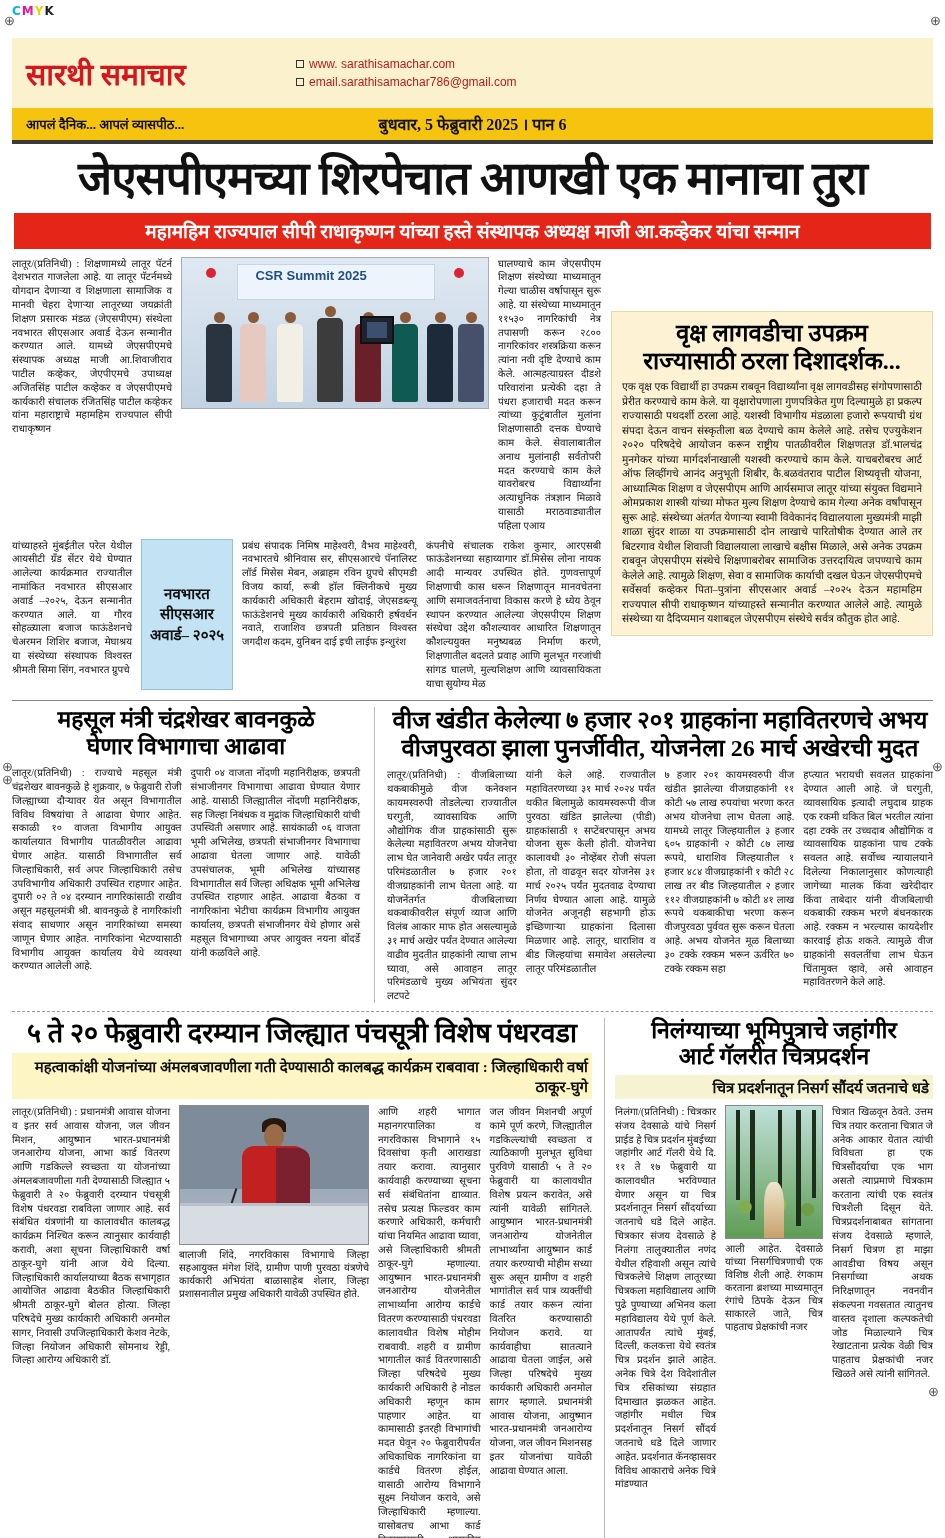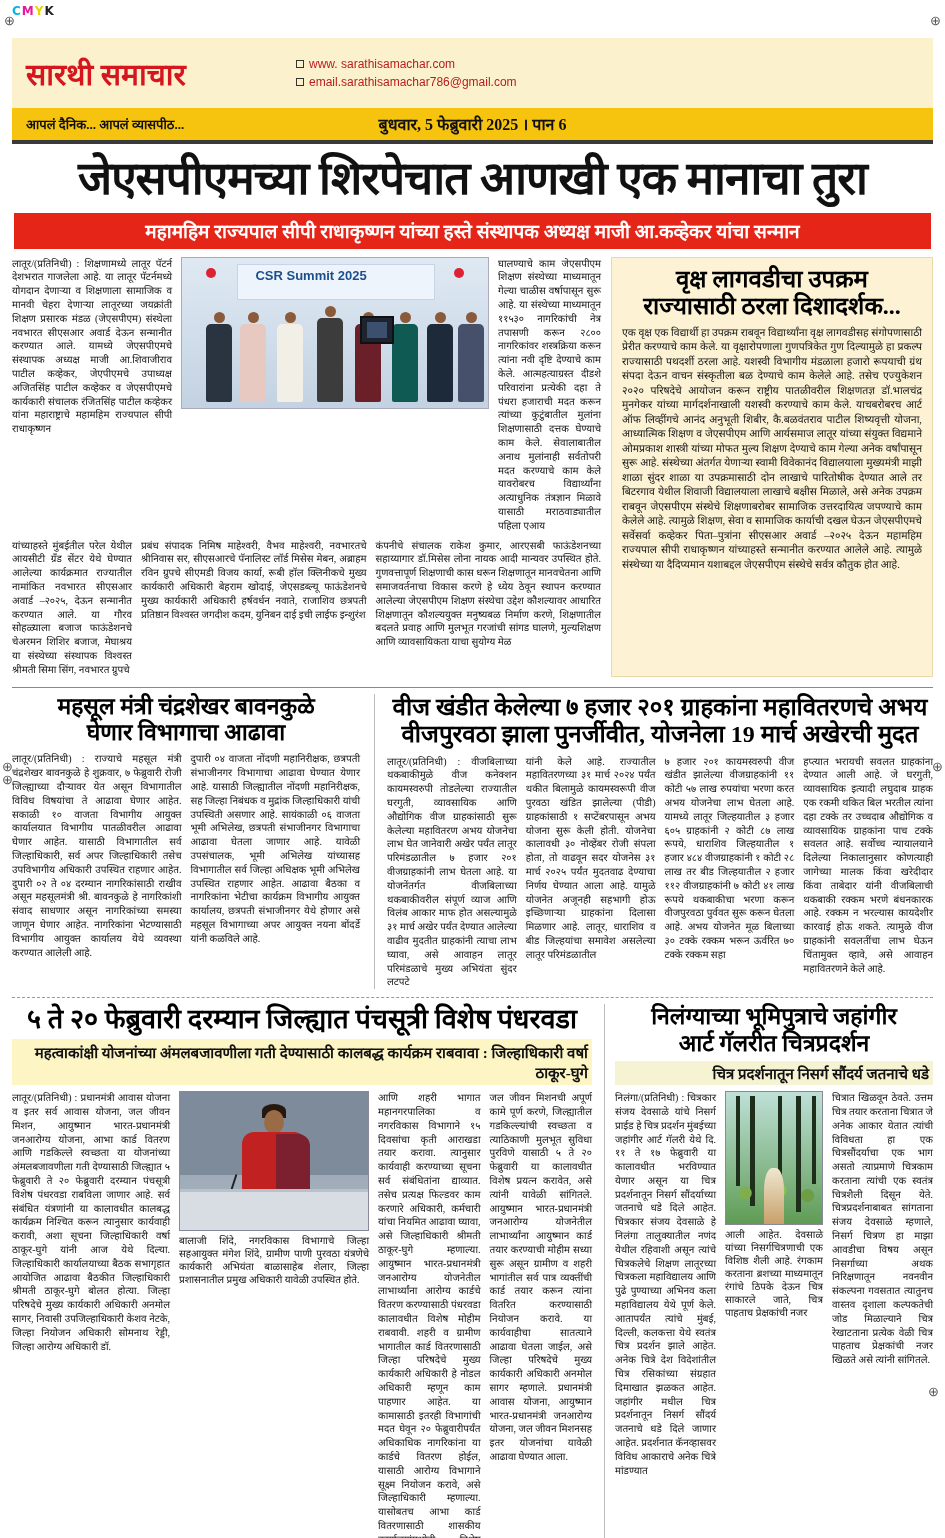--- a/index.html
+++ b/index.html
@@ -23,21 +23,21 @@
   .spacer{flex:0 0 300px;}
 
   
   .main-headline{text-align:center;font-size:46px;font-weight:bold;line-height:1.1;margin:10px 0 8px 0;letter-spacing:-1px;}
   .kicker{background:#e62519;color:#fff;text-align:center;font-size:19px;font-weight:bold;padding:5px 4px;margin:0 2px;}
 
   
   .col{font-size:10px;line-height:1.38;text-align:justify;color:#141414;}
   .hl2{text-align:center;font-weight:bold;color:#000;line-height:1.15;}
   .subhead{font-weight:bold;text-align:right;}
-  .band{position:relative;}
+  .band{position:relative;align-items:center;}
   .row{display:flex;gap:9px;}
 
   
   .lead-wrap{display:flex;gap:10px;margin-top:8px;}
   .lead-left{flex:1;}
   .leadrow1{display:flex;gap:9px;}
   .leadrow2{display:flex;gap:9px;margin-top:6px;}
   .photo1{width:306px;height:150px;position:relative;background:linear-gradient(#dfe9f3,#c3d2e2);overflow:hidden;flex:0 0 auto;border:1px solid #aab;}
   .photo1 .backdrop{position:absolute;left:18%;top:6px;width:64%;height:34px;background:#eef4fb;border:1px solid #c6d4e4;}
   .photo1 .csr{position:absolute;left:24%;top:10px;font-family:"Liberation Sans",sans-serif;font-weight:bold;color:#1c4f8a;font-size:13px;}
@@ -160,20 +160,21 @@
             <div class="person" style="left:276px;">
                 <div class="head"></div>
                 <div class="body" style="background:#46506a;"></div>
               </div>
             <div class="plaque"></div>
           </div>
           <div class="col" style="flex:1;">घालण्याचे काम जेएसपीएम शिक्षण संस्थेच्या माध्यमातून गेल्या चाळीस वर्षापासून सुरू आहे. या संस्थेच्या माध्यमातून ११५३० नागरिकांची नेत्र तपासणी करून २८०० नागरिकांवर शस्त्रक्रिया करून त्यांना नवी दृष्टि देण्याचे काम केले. आत्महत्याग्रस्त दीडशे परिवारांना प्रत्येकी दहा ते पंधरा हजाराची मदत करून त्यांच्या कुटुंबातील मुलांना शिक्षणासाठी दत्तक घेण्याचे काम केले. सेवालाबातील अनाथ मुलांनाही सर्वतोपरी मदत करण्याचे काम केले यावरोबरच विद्यार्थ्यांना अत्याधुनिक तंत्रज्ञान मिळावे यासाठी मराठवाड्यातील पहिला एआय</div>
         </div>
         <div class="leadrow2">
           <div class="col" style="flex:0 0 120px;">यांच्याहस्ते मुंबईतील परेल येथील आयसीटी ग्रँड सेंटर येथे घेण्यात आलेल्या कार्यक्रमात राज्यातील नामांकित नवभारत सीएसआर अवार्ड –२०२५, देऊन सन्मानीत करण्यात आले. या गौरव सोहळ्याला बजाज फाऊंडेशनचे चेअरमन शिशिर बजाज, मेघाश्रय या संस्थेच्या संस्थापक विश्वस्त श्रीमती सिमा सिंग, नवभारत ग्रुपचे</div>
+          <div class="bluebox">नवभारत सीएसआर अवार्ड– २०२५</div>
           <div class="col" style="flex:1;">प्रबंध संपादक निमिष माहेश्वरी, वैभव माहेश्वरी, नवभारतचे श्रीनिवास सर, सीएसआरचे पॅनालिस्ट लॉर्ड मिसेस मेबन, अब्राहम रविन ग्रुपचे सीएमडी विजय कार्या, रूबी हॉल क्लिनीकचे मुख्य कार्यकारी अधिकारी बेहराम खोदाई, जेएसडब्ल्यू फाऊंडेशनचे मुख्य कार्यकारी अधिकारी हर्षवर्धन नवाते, राजाशिव छत्रपती प्रतिष्ठान विश्वस्त जगदीश कदम, युनिबन दाई इची लाईफ इन्शुरंश</div>
           <div class="col" style="flex:1;">कंपनीचे संचालक राकेश कुमार, आरएसबी फाऊंडेशनच्या सहाय्यागार डॉ.मिसेस लोना नायक आदी मान्यवर उपस्थित होते. गुणवत्तापूर्ण शिक्षणाची कास धरून शिक्षणातून मानवचेतना आणि समाजवर्तनाचा विकास करणे हे ध्येय ठेवून स्थापन करण्यात आलेल्या जेएसपीएम शिक्षण संस्थेचा उद्देश कौशल्यावर आधारित शिक्षणातून कौशल्ययुक्त मनुष्यबळ निर्माण करणे, शिक्षणातील बदलते प्रवाह आणि मुलभूत गरजांची सांगड घालणे, मुल्यशिक्षण आणि व्यावसायिकता याचा सुयोग्य मेळ</div>
         </div>
       </div>
       <div class="sidebox">
         <div class="hl2 t">वृक्ष लागवडीचा उपक्रम</div>
         <div class="hl2 t" style="margin-bottom:5px;">राज्यासाठी ठरला दिशादर्शक...</div>
         <div class="col">एक वृक्ष एक विद्यार्थी हा उपक्रम राबवून विद्यार्थ्यांना वृक्ष लागवडीसह संगोपणासाठी प्रेरीत करण्याचे काम केले. या वृक्षारोपणाला गुणपत्रिकेत गुण दिल्यामुळे हा प्रकल्प राज्यासाठी पथदर्शी ठरला आहे. यशस्वी विभागीय मंडळाला हजारो रूपयाची ग्रंथ संपदा देऊन वाचन संस्कृतीला बळ देण्याचे काम केलेले आहे. तसेच एज्युकेशन २०२० परिषदेचे आयोजन करून राष्ट्रीय पातळीवरील शिक्षणतज्ञ डॉ.भालचंद्र मुनगेकर यांच्या मार्गदर्शनाखाली यशस्वी करण्याचे काम केले. याचबरोबरच आर्ट ऑफ लिव्हींगचे आनंद अनुभूती शिबीर, कै.बळवंतराव पाटील शिष्यवृत्ती योजना, आध्यात्मिक शिक्षण व जेएसपीएम आणि आर्यसमाज लातूर यांच्या संयुक्त विद्यमाने ओमप्रकाश शास्त्री यांच्या मोफत मुल्य शिक्षण देण्याचे काम गेल्या अनेक वर्षांपासून सुरू आहे. संस्थेच्या अंतर्गत येणाऱ्या स्वामी विवेकानंद विद्यालयाला मुख्यमंत्री माझी शाळा सुंदर शाळा या उपक्रमासाठी दोन लाखाचे पारितोषीक देण्यात आले तर बिटरगाव येथील शिवाजी विद्यालयाला लाखाचे बक्षीस मिळाले, असे अनेक उपक्रम राबवून जेएसपीएम संस्थेचे शिक्षणाबरोबर सामाजिक उत्तरदायित्व जपण्याचे काम केलेले आहे. त्यामुळे शिक्षण, सेवा व सामाजिक कार्याची दखल घेऊन जेएसपीएमचे सर्वेसर्वा कव्हेकर पिता–पुत्रांना सीएसआर अवार्ड –२०२५ देऊन महामहिम राज्यपाल सीपी राधाकृष्णन यांच्याहस्ते सन्मानीत करण्यात आलेले आहे. त्यामुळे संस्थेच्या या दैदिप्यमान यशाबद्दल जेएसपीएम संस्थेचे सर्वत्र कौतुक होत आहे.</div>
       </div>
     </div>
@@ -184,21 +185,21 @@
       <div class="b2l">
         <div class="hl2" style="font-size:23px;">महसूल मंत्री चंद्रशेखर बावनकुळे</div>
         <div class="hl2" style="font-size:23px;margin-bottom:6px;">घेणार विभागाचा आढावा</div>
         <div class="row">
           <div class="col" style="flex:1;">लातूर/(प्रतिनिधी) : राज्याचे महसूल मंत्री चंद्रशेखर बावनकुळे हे शुक्रवार, ७ फेब्रुवारी रोजी जिल्ह्याच्या दौऱ्यावर येत असून विभागातील विविध विषयांचा ते आढावा घेणार आहेत. सकाळी १० वाजता विभागीय आयुक्त कार्यालयात विभागीय पातळीवरील आढावा घेणार आहेत. यासाठी विभागातील सर्व जिल्हाधिकारी, सर्व अपर जिल्हाधिकारी तसेच उपविभागीय अधिकारी उपस्थित राहणार आहेत. दुपारी ०२ ते ०४ दरम्यान नागरिकांसाठी राखीव असून महसूलमंत्री श्री. बावनकुळे हे नागरिकांशी संवाद साधणार असून नागरिकांच्या समस्या जाणून घेणार आहेत. नागरिकांना भेटण्यासाठी विभागीय आयुक्त कार्यालय येथे व्यवस्था करण्यात आलेली आहे.</div>
           <div class="col" style="flex:1;">दुपारी ०४ वाजता नोंदणी महानिरीक्षक, छत्रपती संभाजीनगर विभागाचा आढावा घेण्यात येणार आहे. यासाठी जिल्ह्यातील नोंदणी महानिरीक्षक, सह जिल्हा निबंधक व मुद्रांक जिल्हाधिकारी यांची उपस्थिती असणार आहे. सायंकाळी ०६ वाजता भूमी अभिलेख, छत्रपती संभाजीनगर विभागाचा आढावा घेतला जाणार आहे. यावेळी उपसंचालक, भूमी अभिलेख यांच्यासह विभागातील सर्व जिल्हा अधिक्षक भूमी अभिलेख उपस्थित राहणार आहेत. आढावा बैठका व नागरिकांना भेटीचा कार्यक्रम विभागीय आयुक्त कार्यालय, छत्रपती संभाजीनगर येथे होणार असे महसूल विभागाच्या अपर आयुक्त नयना बोंदर्डे यांनी कळविले आहे.</div>
         </div>
       </div>
       <div class="b2r">
         <div class="hl2" style="font-size:24px;">वीज खंडीत केलेल्या ७ हजार २०१ ग्राहकांना महावितरणचे अभय</div>
-        <div class="hl2" style="font-size:24px;margin-bottom:6px;">वीजपुरवठा झाला पुनर्जीवीत, योजनेला 19 मार्च अखेरची मुदत</div>
+        <div class="hl2" style="font-size:24px;margin-bottom:6px;">वीजपुरवठा झाला पुनर्जीवीत, योजनेला 26 मार्च अखेरची मुदत</div>
         <div class="row">
           <div class="col" style="flex:1;">लातूर/(प्रतिनिधी) : वीजबिलाच्या थकबाकीमुळे वीज कनेक्शन कायमस्वरुपी तोडलेल्या राज्यातील घरगुती, व्यावसायिक आणि औद्योगिक वीज ग्राहकांसाठी सुरू केलेल्या महावितरण अभय योजनेचा लाभ घेत जानेवारी अखेर पर्यंत लातूर परिमंडळातील ७ हजार २०१ वीजग्राहकांनी लाभ घेतला आहे. या योजनेंतर्गत वीजबिलाच्या थकबाकीवरील संपूर्ण व्याज आणि विलंब आकार माफ होत असल्यामुळे ३१ मार्च अखेर पर्यंत देण्यात आलेल्या वाढीव मुदतीत ग्राहकांनी त्याचा लाभ घ्यावा, असे आवाहन लातूर परिमंडळाचे मुख्य अभियंता सुंदर लटपटे</div>
           <div class="col" style="flex:1;">यांनी केले आहे. राज्यातील महावितरणच्या ३१ मार्च २०२४ पर्यंत थकीत बिलामुळे कायमस्वरूपी वीज पुरवठा खंडित झालेल्या (पीडी) ग्राहकांसाठी १ सप्टेंबरपासून अभय योजना सुरू केली होती. योजनेचा कालावधी ३० नोव्हेंबर रोजी संपला होता, तो वाढवून सदर योजनेस ३१ मार्च २०२५ पर्यंत मुदतवाढ देण्याचा निर्णय घेण्यात आला आहे. यामुळे योजनेत अजूनही सहभागी होऊ इच्छिणाऱ्या ग्राहकांना दिलासा मिळणार आहे. लातूर, धाराशिव व बीड जिल्हयांचा समावेश असलेल्या लातूर परिमंडळातील</div>
           <div class="col" style="flex:1;">७ हजार २०१ कायमस्वरुपी वीज खंडीत झालेल्या वीजग्राहकांनी ११ कोटी ५७ लाख रुपयांचा भरणा करत अभय योजनेचा लाभ घेतला आहे. यामध्ये लातूर जिल्हयातील ३ हजार ६०५ ग्राहकांनी २ कोटी ८७ लाख रूपये, धाराशिव जिल्हयातील १ हजार ४८४ वीजग्राहकांनी १ कोटी २८ लाख तर बीड जिल्हयातील २ हजार ११२ वीजग्राहकांनी ७ कोटी ४१ लाख रूपये थकबाकीचा भरणा करून वीजपुरवठा पुर्ववत सुरू करून घेतला आहे. अभय योजनेत मूळ बिलाच्या ३० टक्के रक्कम भरून ऊर्वरित ७० टक्के रक्कम सहा</div>
           <div class="col" style="flex:1;">हप्त्यात भरायची सवलत ग्राहकांना देण्यात आली आहे. जे घरगुती, व्यावसायिक इत्यादी लघुदाब ग्राहक एक रकमी थकित बिल भरतील त्यांना दहा टक्के तर उच्चदाब औद्योगिक व व्यावसायिक ग्राहकांना पाच टक्के सवलत आहे. सर्वोच्च न्यायालयाने दिलेल्या निकालानुसार कोणत्याही जागेच्या मालक किंवा खरेदीदार किंवा ताबेदार यांनी वीजबिलाची थकबाकी रक्कम भरणे बंधनकारक आहे. रक्कम न भरल्यास कायदेशीर कारवाई होऊ शकते. त्यामुळे वीज ग्राहकांनी सवलतींचा लाभ घेऊन चिंतामुक्त व्हावे, असे आवाहन महावितरणने केले आहे.</div>
         </div>
       </div>
     </div>
 
     <hr class="dotted">

